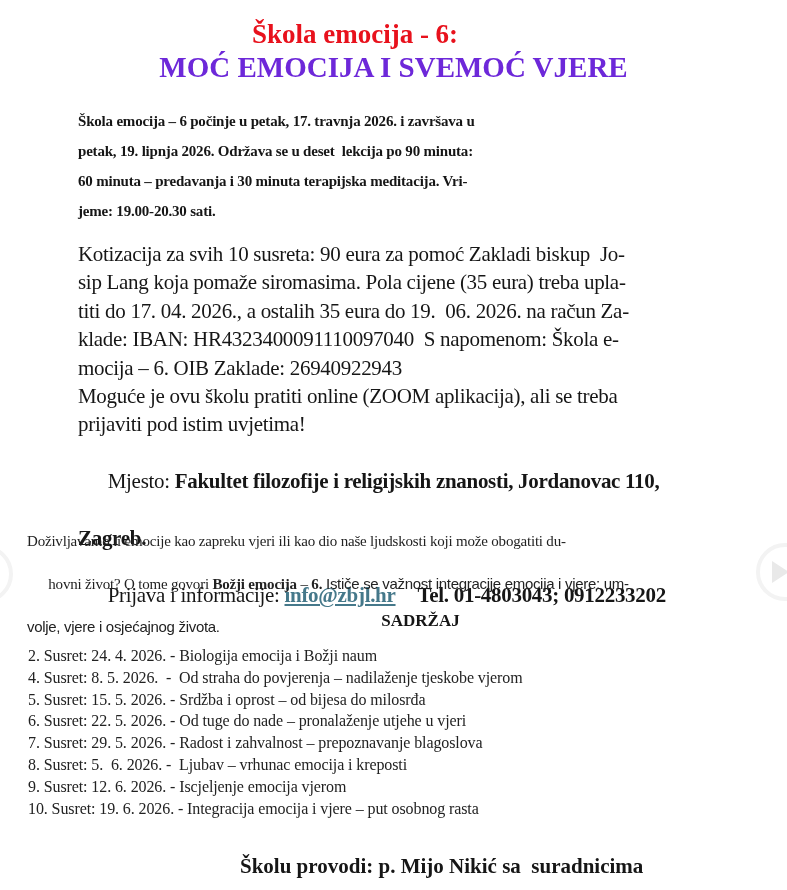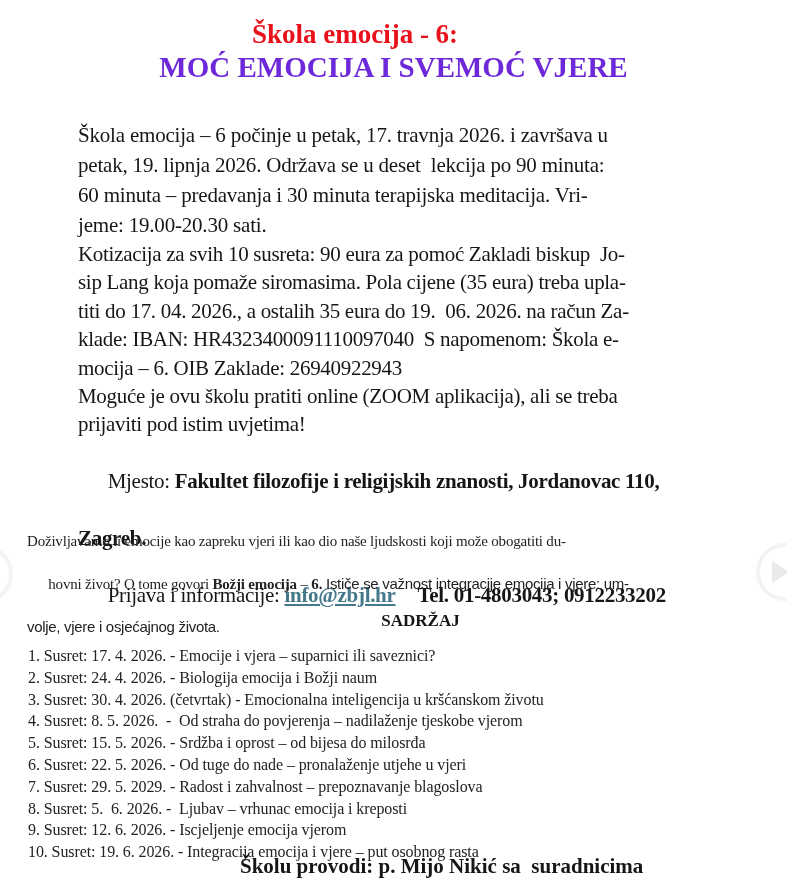--- a/index.html
+++ b/index.html
@@ -27,22 +27,22 @@
   }
   .title-blue {
     position: absolute; top: 50px; left: 0; width: 787px;
     text-align: center;
     font-size: 29px; font-weight: bold; line-height: 34px;
     color: #6d28d9;
   }
 
   
   .p-schedule {
-    position: absolute; top: 120px; left: 78px;
-    font-size: 21px; font-weight: normal; line-height: 30px;
+    position: absolute; top: 106px; left: 78px;
+    font-size: 15px; font-weight: bold; line-height: 30px;
     letter-spacing: -0.2px;
   }
   .p-fee {
     position: absolute; top: 240px; left: 78px;
     font-size: 21px; line-height: 28.4px;
     letter-spacing: -0.3px;
   }
   .p-fee .b { font-weight: bold; }
   .email-link {
     font-weight: bold;
@@ -137,27 +137,25 @@
     <div class="ln">Doživljavamo li emocije kao zapreku vjeri ili kao dio naše ljudskosti koji može obogatiti du-</div>
     <div class="ln">
       <span>hovni život? O tome govori </span><span class="b">Božji emocija</span><span> – </span><span class="b">6.</span><span class="sans"> Ističe se važnost integracije emocija i vjere: um-</span>
     </div>
     <div class="ln sans">volje, vjere i osjećajnog života.</div>
   </div>
 
   <div class="sadrzaj">SADRŽAJ</div>
 
   <div class="list">
-    <div class="ln">1. Susret: 17. 4. 2026. - Emocije i vjera – suparnici ili saveznici?</div>
     <div class="ln">2. Susret: 24. 4. 2026. - Biologija emocija i Božji naum</div>
-    <div class="ln">3. Susret: 30. 4. 2026. (četvrtak) - Emocionalna inteligencija u kršćanskom životu</div>
     <div class="ln">4. Susret: 8. 5. 2026.  -  Od straha do povjerenja – nadilaženje tjeskobe vjerom</div>
     <div class="ln">5. Susret: 15. 5. 2026. - Srdžba i oprost – od bijesa do milosrđa</div>
     <div class="ln">6. Susret: 22. 5. 2026. - Od tuge do nade – pronalaženje utjehe u vjeri</div>
-    <div class="ln">7. Susret: 29. 5. 2029. - Radost i zahvalnost – prepoznavanje blagoslova</div>
+    <div class="ln">7. Susret: 29. 5. 2026. - Radost i zahvalnost – prepoznavanje blagoslova</div>
     <div class="ln">8. Susret: 5.  6. 2026. -  Ljubav – vrhunac emocija i kreposti</div>
     <div class="ln">9. Susret: 12. 6. 2026. - Iscjeljenje emocija vjerom</div>
     <div class="ln">10. Susret: 19. 6. 2026. - Integracija emocija i vjere – put osobnog rasta</div>
   </div>
 
   <div class="footer-line ln">Školu provodi: p. Mijo Nikić sa  suradnicima</div>
 
   <div class="arrow-btn arrow-prev">
     
   </div>

